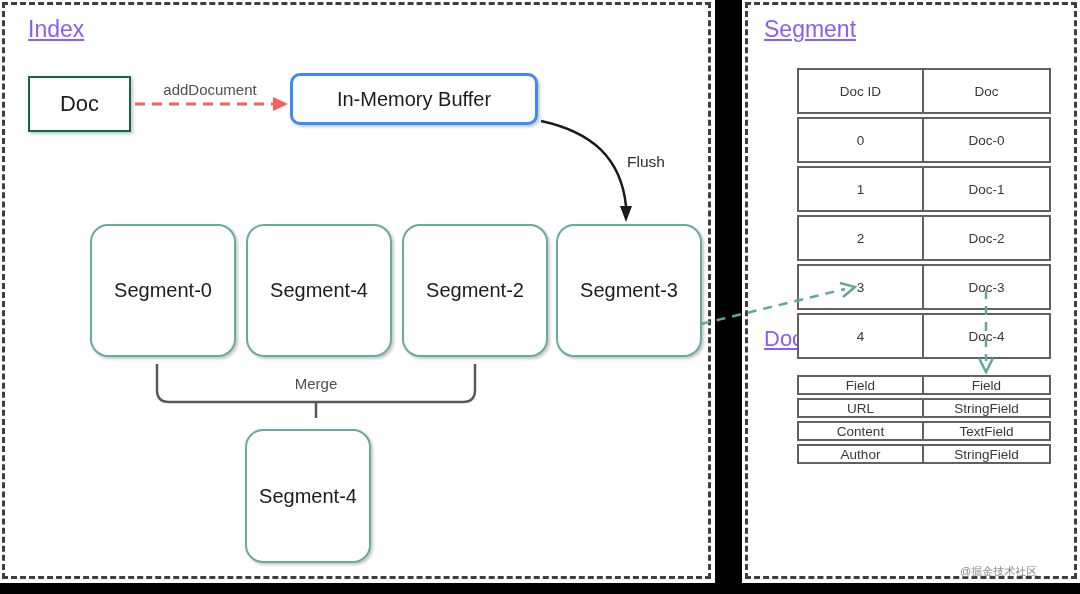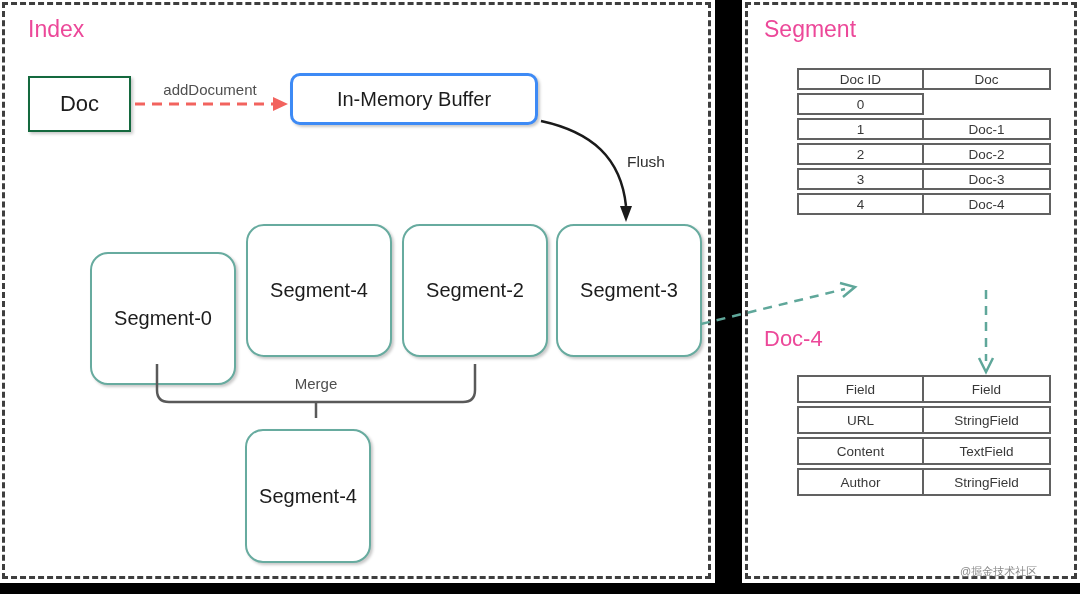--- a/index.html
+++ b/index.html
@@ -17,50 +17,50 @@
   html,body{background:#ffffff;}
   body{font-family:"Liberation Sans","DejaVu Sans",sans-serif;color:#1c1c1c;}
   .stage{position:relative;width:1080px;height:594px;background:#fff;overflow:hidden;}
 
   .panel{position:absolute;border:3px dashed var(--panel_border);background:#fff;}
   .panel-left{left:2px;top:2px;width:709px;height:577px;}
   .panel-right{left:745px;top:2px;width:332px;height:577px;}
   .divider{position:absolute;left:715px;top:0;width:27px;height:583px;background:#000;}
   .bottom-bar{position:absolute;left:0;top:583px;width:1080px;height:11px;background:#000;}
 
-  .panel-title{position:absolute;font-size:23px;color:#ec4899;}
+  .panel-title{position:absolute;font-size:23px;color:#8b5cf6;text-decoration:underline;}
   .title-index{left:28px;top:16px;}
   .title-segment{left:764px;top:16px;}
   .title-doc4{left:764px;top:326px;font-size:22px;}
 
   .node{position:absolute;background:#fff;display:flex;align-items:center;justify-content:center;
         box-shadow:2px 2px 3px rgba(0,0,0,0.22);}
   .doc-box{left:28px;top:76px;width:103px;height:56px;border:2px solid var(--doc_border);font-size:22px;}
   .buffer-box{left:290px;top:73px;width:248px;height:52px;border:3px solid var(--buffer_border);
               border-radius:10px;font-size:20px;}
   .segment-box{top:224px;width:146px;height:133px;border:2px solid var(--segment_border);
                border-radius:18px;font-size:20px;}
-  .seg-0{left:90px;margin-top:28px;} .seg-1{left:246px;} .seg-2{left:402px;} .seg-3{left:556px;}
+  .seg-0{left:90px;} .seg-1{left:246px;} .seg-2{left:402px;} .seg-3{left:556px;}
   .seg-4{left:245px;top:429px;width:126px;height:134px;}
 
   .edge-label{position:absolute;font-size:15px;color:#4f4f4f;}
   .lbl-adddoc{left:133px;top:81px;width:154px;text-align:center;}
   .lbl-flush{left:627px;top:153px;color:#2e2e2e;font-size:15.5px;}
   .lbl-merge{left:256px;top:375px;width:120px;text-align:center;}
 
   .overlay{position:absolute;left:0;top:0;width:1080px;height:594px;pointer-events:none;}
 
   .tbl{position:absolute;display:flex;flex-direction:column;gap:3px;}
   .doc-tbl{left:797px;top:68px;}
   .field-tbl{left:797px;top:375px;}
   .trow{display:flex;}
   .cell{background:#fff;border:2px solid var(--table_border);display:flex;align-items:center;
-        justify-content:center;font-size:13.5px;color:#383838;width:127px;height:22px;}
+        justify-content:center;font-size:13.5px;color:#383838;width:127px;height:46px;}
   .cell.c2{border-left:none;}
-  .field-tbl .cell{height:28px;}
+  .field-tbl .cell{height:20px;}
 
   .watermark{position:absolute;left:960px;top:564px;width:110px;text-align:left;
              font-size:11px;color:#8a8a8a;}
 </style>
 </head>
 <body>
 
 <div class="stage">
 
   <div class="panel panel-left"></div>
@@ -84,20 +84,21 @@
   <div class="edge-label lbl-flush">Flush</div>
   <div class="edge-label lbl-merge">Merge</div>
 
   <div class="tbl doc-tbl">
     <div class="trow">
       <div class="cell c1">Doc ID</div>
       <div class="cell c2">Doc</div>
     </div>
     <div class="trow">
       <div class="cell c1">0</div>
+      <div class="cell c2">Doc-0</div>
     </div>
     <div class="trow">
       <div class="cell c1">1</div>
       <div class="cell c2">Doc-1</div>
     </div>
     <div class="trow">
       <div class="cell c1">2</div>
       <div class="cell c2">Doc-2</div>
     </div>
     <div class="trow">

